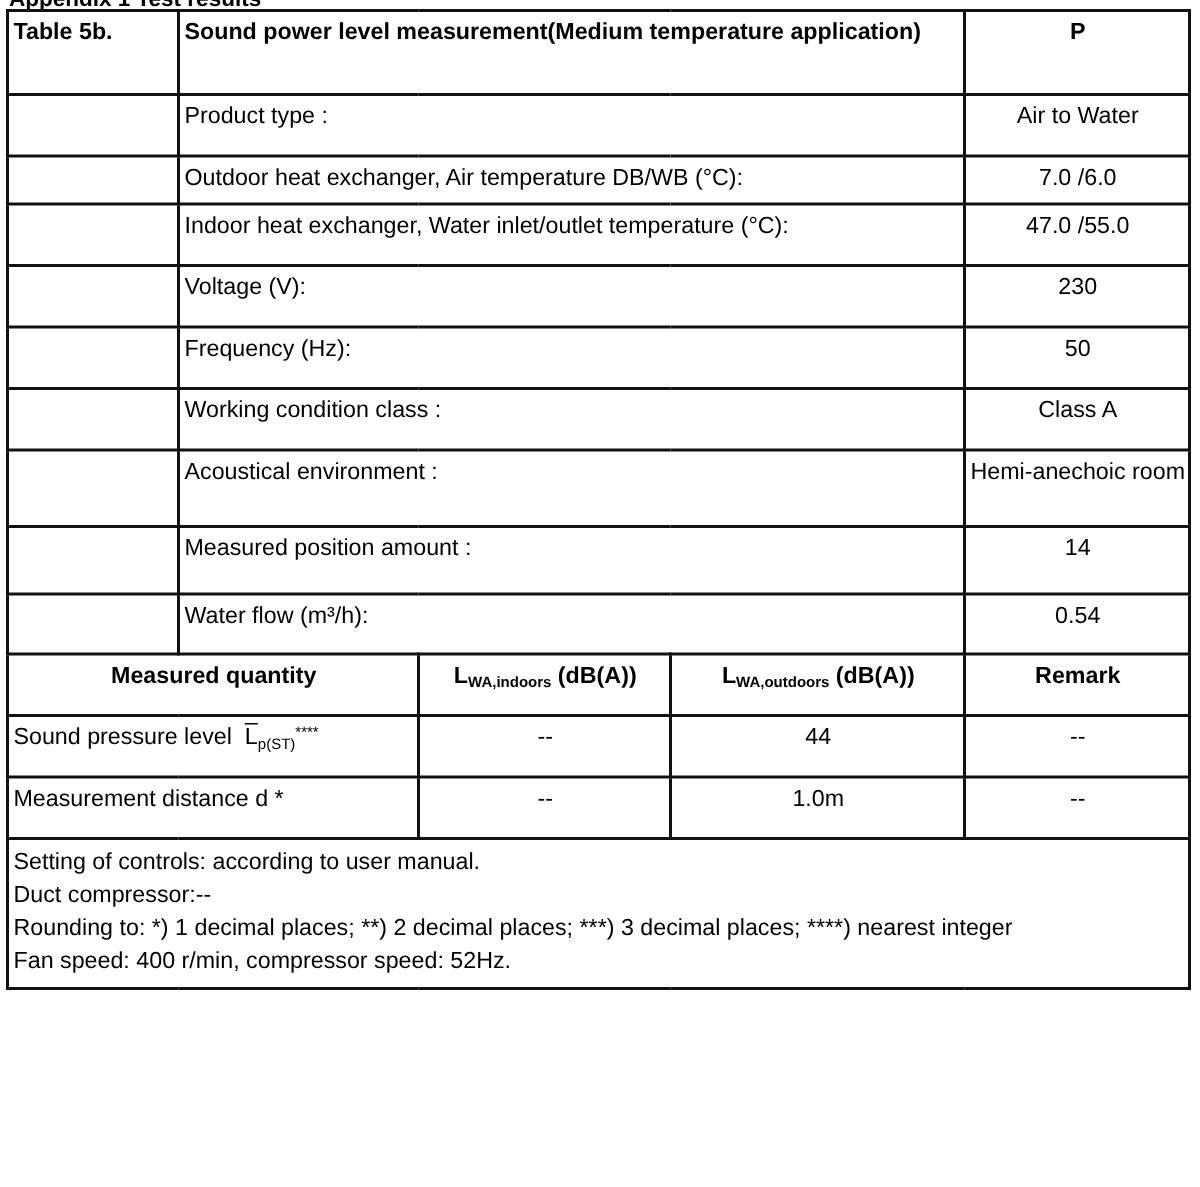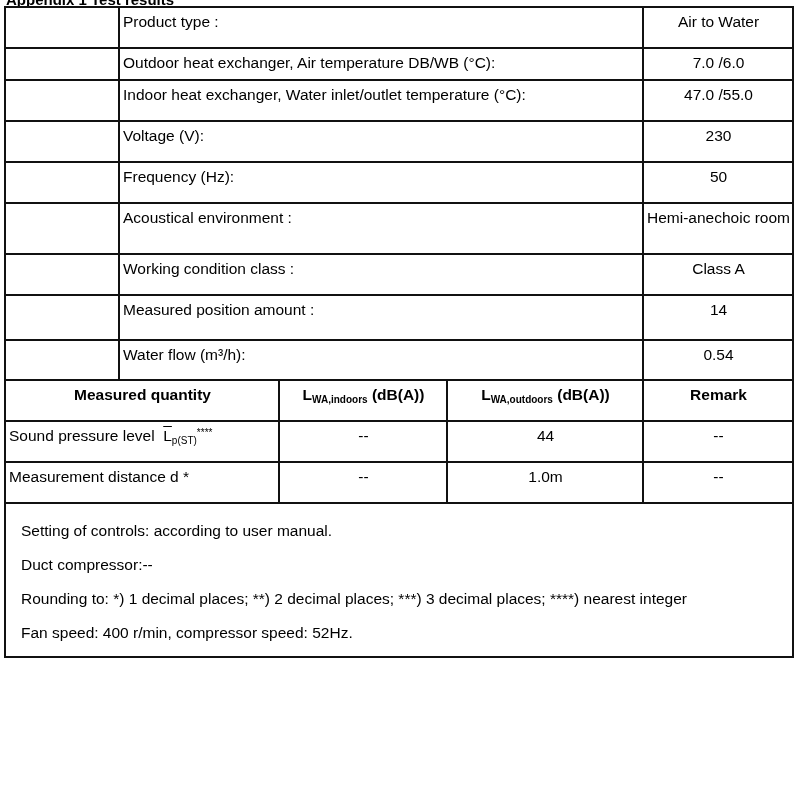--- a/index.html
+++ b/index.html
@@ -6,36 +6,41 @@
   body { width: 800px; height: 791px; position: relative; overflow: hidden;
          font-family: "Liberation Sans", sans-serif; color: #000; }
   .cut-title { position: absolute; left: 6px; top: -9px; font-size: 15px; font-weight: bold; }
   table { position: absolute; left: 4px; top: 6px; border-collapse: collapse; table-layout: fixed; }
   td { border: 2px solid #111; vertical-align: top; font-size: 15.5px; padding: 4px 2px 0 3px; line-height: 20px; }
   .b { font-weight: bold; }
   .c { text-align: center; }
   sub { font-size: 10px; vertical-align: -3px; line-height: 0; }
   sup { font-size: 10px; vertical-align: 5px; line-height: 0; }
   .ov { text-decoration: overline; }
-  .notes p { margin: 12px; line-height: 22px; }
+  .notes p { margin: 0; line-height: 22px; }
 </style>
 </head>
 <body>
 
 <div class="cut-title">Appendix 1 Test results</div>
 
 <table>
   <colgroup>
     <col style="width:114px">
       <col style="width:160px">
       <col style="width:168px">
       <col style="width:196px">
       <col style="width:150px">
   </colgroup>
   <tbody>
+      <tr style="height:56px">
+    <td class="b">Table 5b.</td>
+    <td class="b" colspan="3">Sound power level measurement(Medium temperature application)</td>
+    <td class="b c">P</td>
+  </tr>
   <tr style="height:41px">
         <td></td>
         <td colspan="3">Product type :</td>
         <td class="c">Air to Water</td>
       </tr>
   <tr style="height:32px">
         <td></td>
         <td colspan="3">Outdoor heat exchanger, Air temperature DB/WB (°C):</td>
         <td class="c">7.0 /6.0</td>
       </tr>
@@ -47,29 +52,29 @@
   <tr style="height:41px">
         <td></td>
         <td colspan="3">Voltage (V):</td>
         <td class="c">230</td>
       </tr>
   <tr style="height:41px">
         <td></td>
         <td colspan="3">Frequency (Hz):</td>
         <td class="c">50</td>
       </tr>
+  <tr style="height:41px">
+        <td></td>
+        <td colspan="3">Working condition class :</td>
+        <td class="c">Class A</td>
+      </tr>
   <tr style="height:51px">
         <td></td>
         <td colspan="3">Acoustical environment :</td>
         <td class="c">Hemi-anechoic room</td>
-      </tr>
-  <tr style="height:41px">
-        <td></td>
-        <td colspan="3">Working condition class :</td>
-        <td class="c">Class A</td>
       </tr>
   <tr style="height:45px">
         <td></td>
         <td colspan="3">Measured position amount :</td>
         <td class="c">14</td>
       </tr>
   <tr style="height:40px">
         <td></td>
         <td colspan="3">Water flow (m³/h):</td>
         <td class="c">0.54</td>

